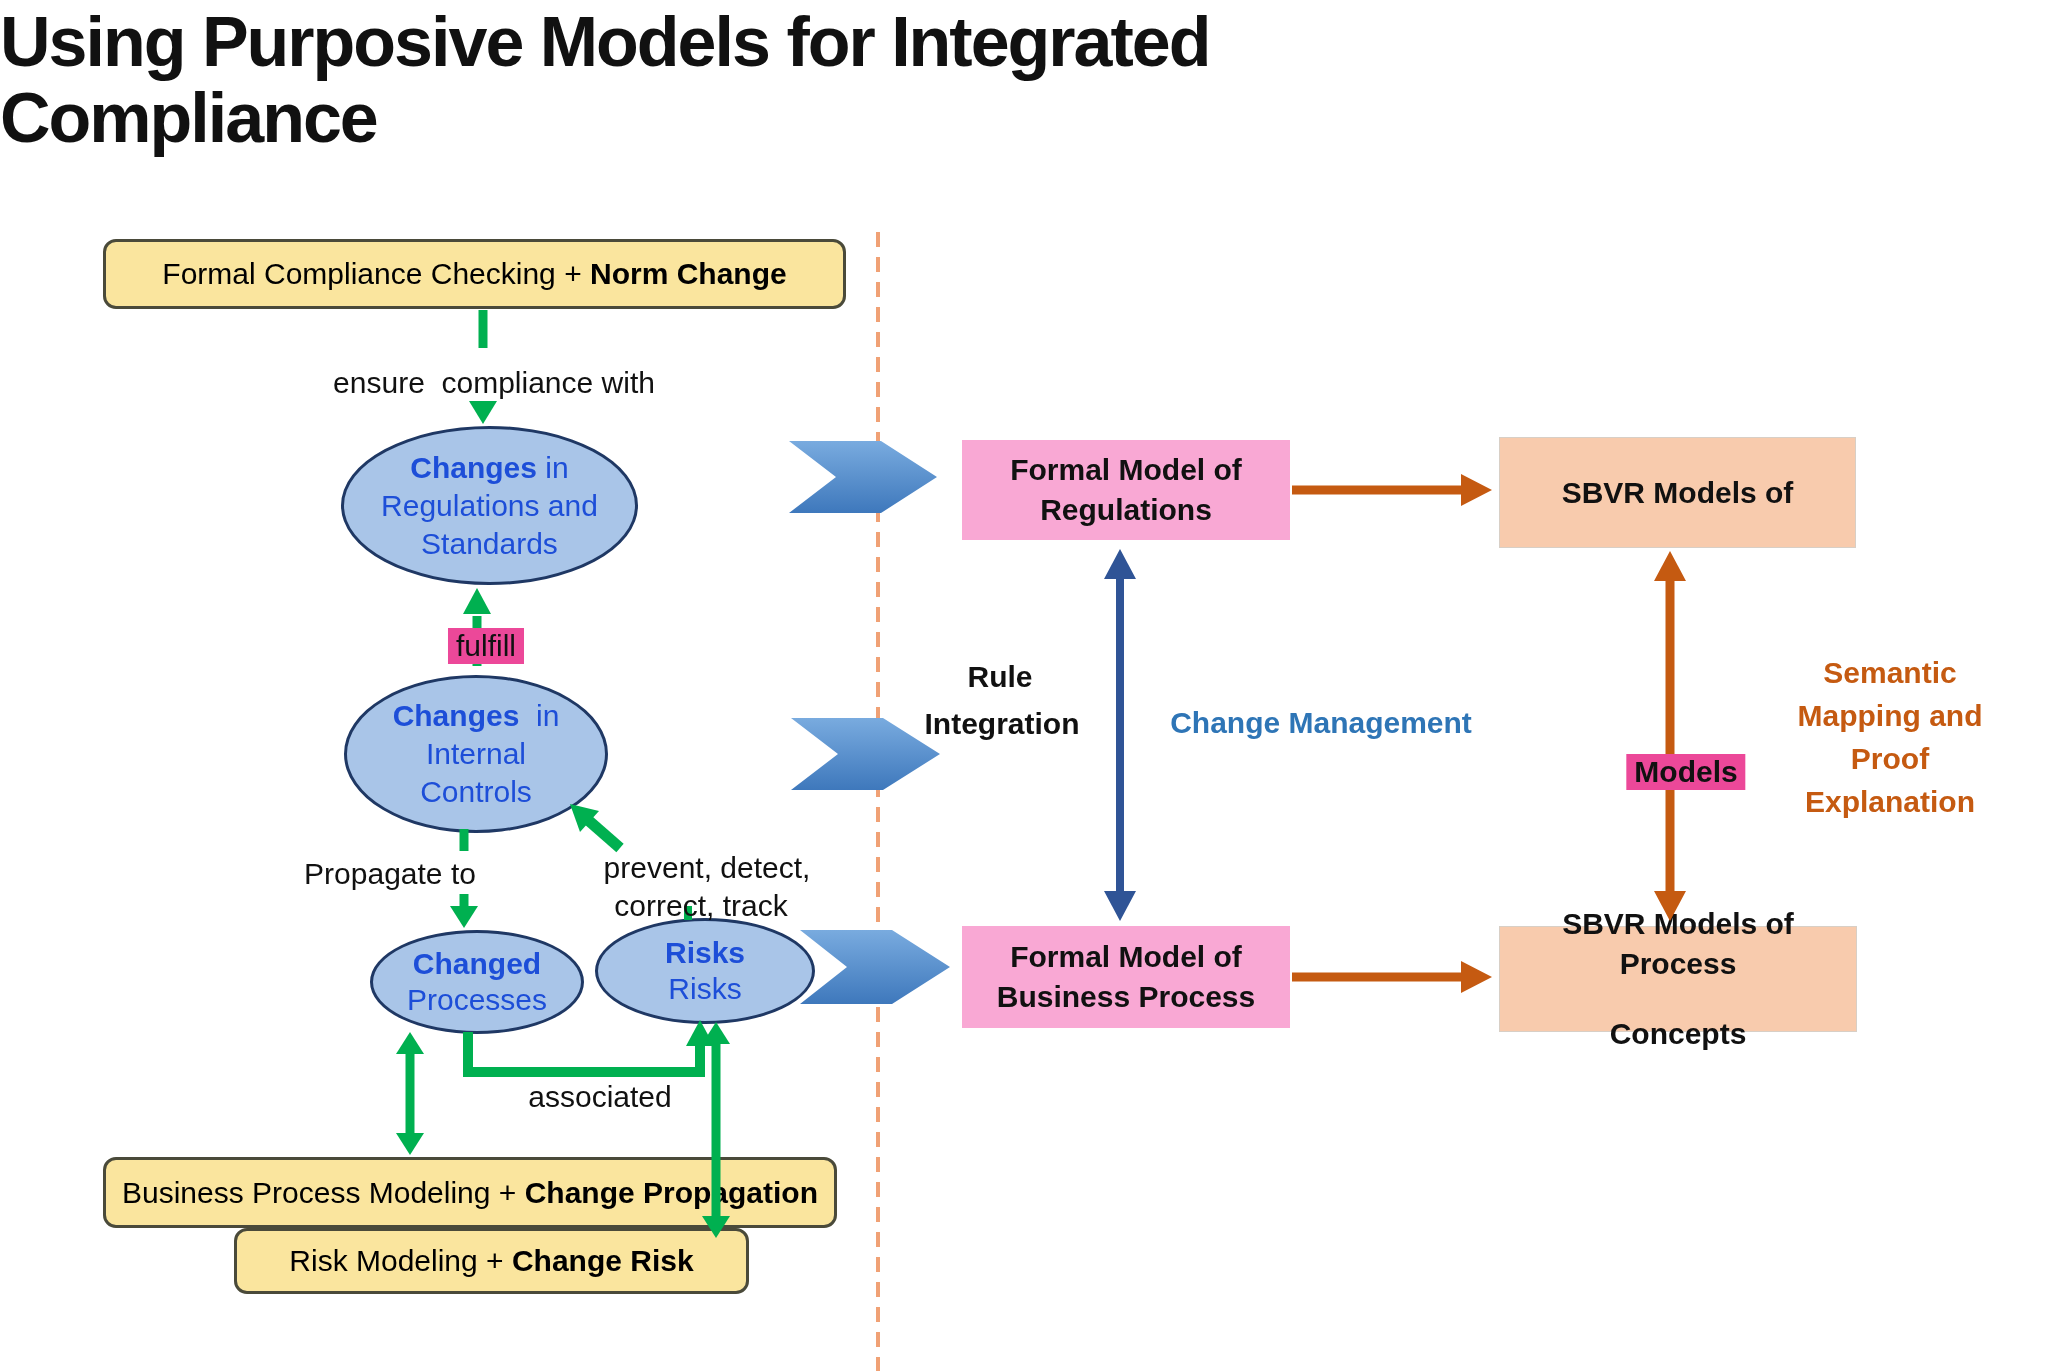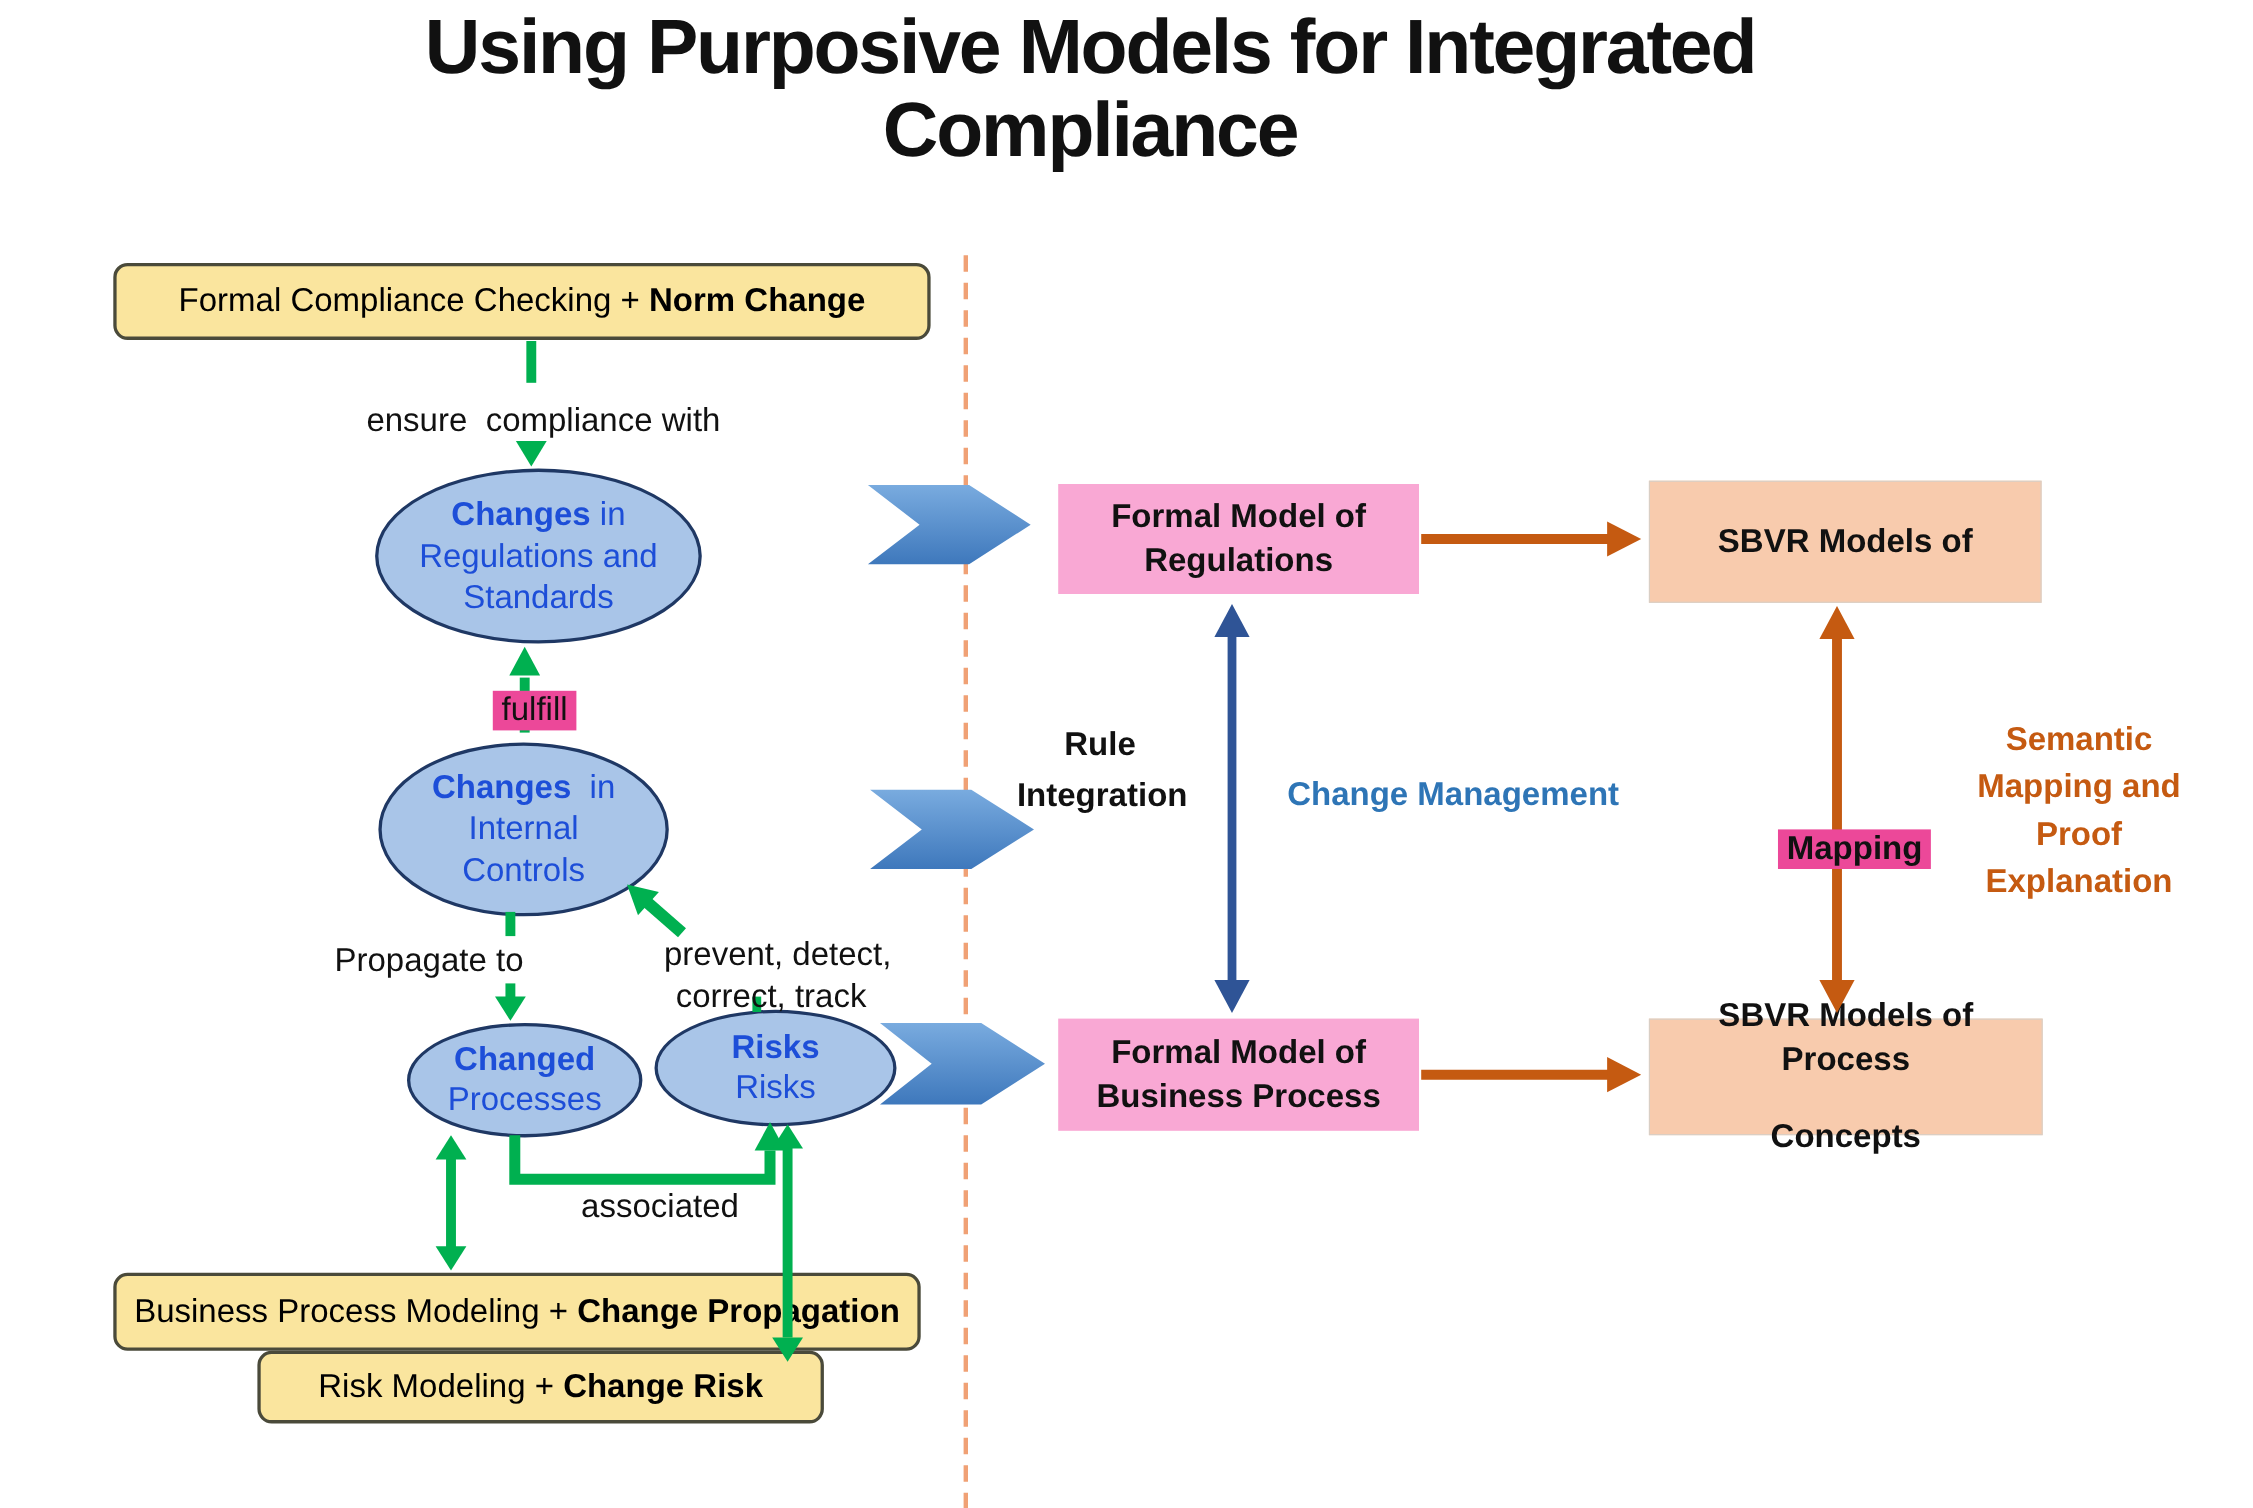--- a/index.html
+++ b/index.html
@@ -4,21 +4,21 @@
 <style>
   html,body{margin:0;padding:0;background:#ffffff;}
   .stage{
     position:relative;width:2048px;height:1371px;background:#ffffff;
     font-family:"Liberation Sans",sans-serif;color:#1a1a1a;overflow:hidden;
   }
   .layer{position:absolute;left:0;top:0;width:2048px;height:1371px;}
   .under{z-index:0;}
   .over{z-index:2;pointer-events:none;}
   .title{
-    position:absolute;left:0;top:4px;width:1982px;text-align:center;
+    position:absolute;left:0;top:4px;width:1982px;
     font-size:70px;line-height:76px;font-weight:800;letter-spacing:-2px;
     color:#111;z-index:3;
   }
   .ybox{
     position:absolute;display:flex;align-items:center;justify-content:center;
     background:#FAE59E;border:3px solid #4a4a3a;border-radius:13px;
     font-size:30px;white-space:pre;z-index:1;color:#000000;
   }
   .ellipse{
     position:absolute;display:flex;flex-direction:column;align-items:center;justify-content:center;
@@ -160,20 +160,20 @@
   <div class="lbl" style="left:494px;top:383px;">ensure  compliance with</div>
   <div class="lbl wbg" style="left:486px;top:646px;">fulfill</div>
   <div class="lbl" style="left:390px;top:874px;">Propagate to</div>
   <div class="lbl" style="left:707px;top:868px;">prevent, detect,</div>
   <div class="lbl" style="left:701px;top:906px;">correct, track</div>
   <div class="lbl" style="left:600px;top:1097px;">associated</div>
 
   <div class="lbl b" style="left:1000px;top:677px;">Rule</div>
   <div class="lbl b" style="left:1002px;top:724px;">Integration</div>
   <div class="lbl blue-lbl" style="left:1321px;top:723px;">Change Management</div>
-  <div class="lbl b wbg" style="left:1686px;top:772px;">Mapping</div>
+  <div class="lbl b wbg" style="left:1686px;top:772px;">Models</div>
 
   <div class="lbl orange-lbl" style="left:1890px;top:673px;">Semantic</div>
   <div class="lbl orange-lbl" style="left:1890px;top:716px;">Mapping and</div>
   <div class="lbl orange-lbl" style="left:1890px;top:759px;">Proof</div>
   <div class="lbl orange-lbl" style="left:1890px;top:802px;">Explanation</div>
 
 </div>
 
 </body></html>

